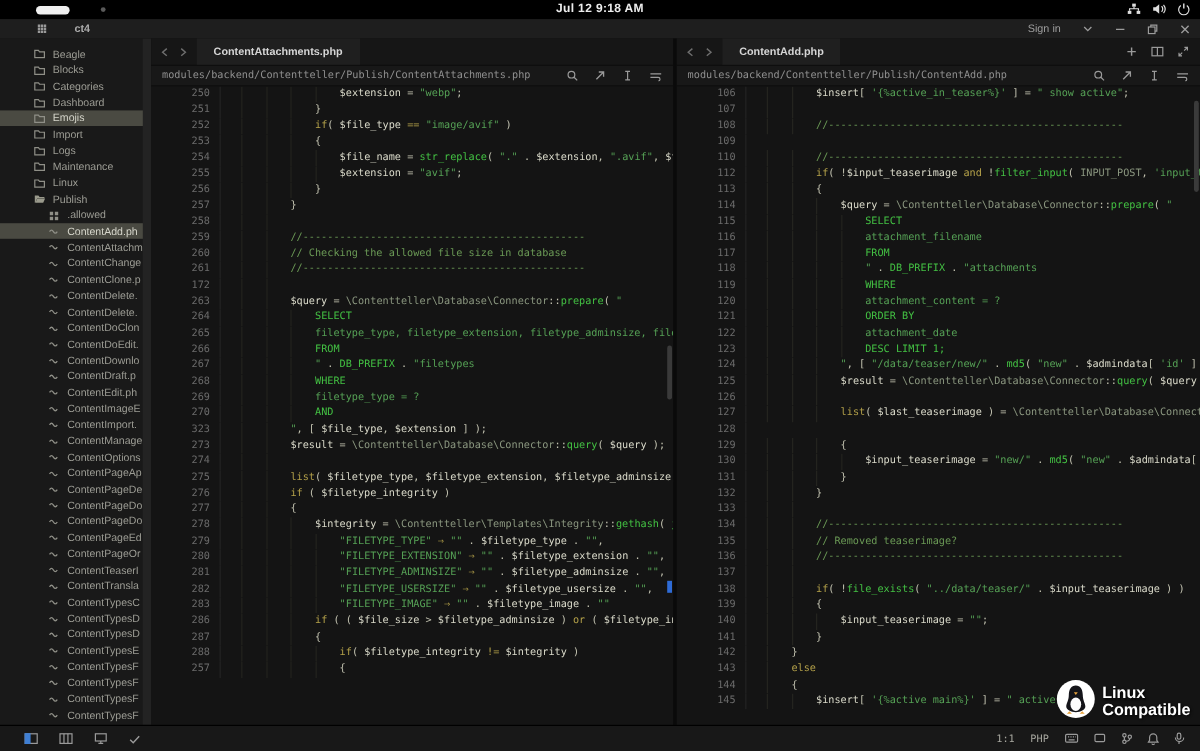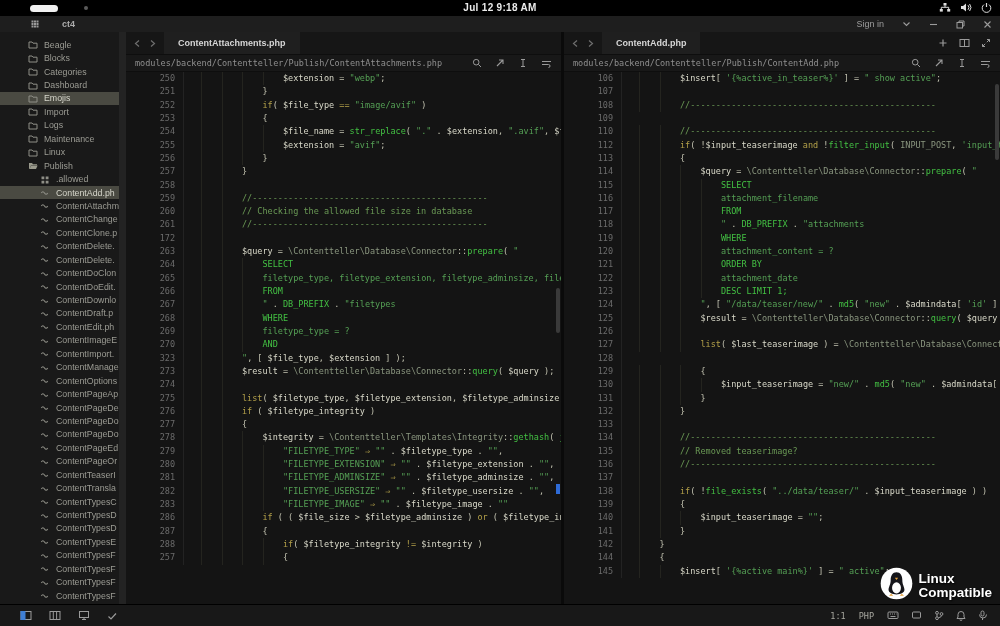--- a/index.html
+++ b/index.html
@@ -659,20 +659,21 @@
           <div class="crow"><span class="ln">133</span><span class="cc" style="padding-left: 58px;"><span class="guide" style="left: 17px;"></span><span class="guide" style="left: 37.5px;"></span></span></div>
           <div class="crow"><span class="ln">134</span><span class="cc" style="padding-left: 58px;"><span class="guide" style="left: 17px;"></span><span class="guide" style="left: 37.5px;"></span><span class="t-c">//------------------------------------------------</span></span></div>
           <div class="crow"><span class="ln">135</span><span class="cc" style="padding-left: 58px;"><span class="guide" style="left: 17px;"></span><span class="guide" style="left: 37.5px;"></span><span class="t-c">// Removed teaserimage?</span></span></div>
           <div class="crow"><span class="ln">136</span><span class="cc" style="padding-left: 58px;"><span class="guide" style="left: 17px;"></span><span class="guide" style="left: 37.5px;"></span><span class="t-c">//------------------------------------------------</span></span></div>
           <div class="crow"><span class="ln">137</span><span class="cc" style="padding-left: 58px;"><span class="guide" style="left: 17px;"></span><span class="guide" style="left: 37.5px;"></span></span></div>
           <div class="crow"><span class="ln">138</span><span class="cc" style="padding-left: 58px;"><span class="guide" style="left: 17px;"></span><span class="guide" style="left: 37.5px;"></span><span class="t-k">if</span><span class="t-w">( !</span><span class="t-g">file_exists</span><span class="t-w">( </span><span class="t-s">"../data/teaser/"</span><span class="t-w"> . </span><span class="t-v">$input_teaserimage</span><span class="t-w"> ) )</span></span></div>
           <div class="crow"><span class="ln">139</span><span class="cc" style="padding-left: 58px;"><span class="guide" style="left: 17px;"></span><span class="guide" style="left: 37.5px;"></span><span class="t-w">{</span></span></div>
           <div class="crow"><span class="ln">140</span><span class="cc" style="padding-left: 78.5px;"><span class="guide" style="left: 17px;"></span><span class="guide" style="left: 37.5px;"></span><span class="guide" style="left: 58px;"></span><span class="t-v">$input_teaserimage</span><span class="t-w"> = </span><span class="t-s">""</span><span class="t-w">;</span></span></div>
           <div class="crow"><span class="ln">141</span><span class="cc" style="padding-left: 58px;"><span class="guide" style="left: 17px;"></span><span class="guide" style="left: 37.5px;"></span><span class="t-w">}</span></span></div>
           <div class="crow"><span class="ln">142</span><span class="cc" style="padding-left: 37.5px;"><span class="guide" style="left: 17px;"></span><span class="t-w">}</span></span></div>
+          <div class="crow"><span class="ln">143</span><span class="cc" style="padding-left: 37.5px;"><span class="guide" style="left: 17px;"></span><span class="t-k">else</span></span></div>
           <div class="crow"><span class="ln">144</span><span class="cc" style="padding-left: 37.5px;"><span class="guide" style="left: 17px;"></span><span class="t-w">{</span></span></div>
           <div class="crow"><span class="ln">145</span><span class="cc" style="padding-left: 58px;"><span class="guide" style="left: 17px;"></span><span class="guide" style="left: 37.5px;"></span><span class="t-v">$insert</span><span class="t-w">[ </span><span class="t-s">'{%active main%}'</span><span class="t-w"> ] = </span><span class="t-s">" active"</span><span class="t-w">;</span></span></div>
         </div>
     </div>
   </div>
 
   <div class="thumb" style="left:556px;top:288px;height:45px;"></div>
   <div class="thumb" style="left:995px;top:84px;height:76px;"></div>
   <div class="cursor-mark" style="left:556px;top:484px;"></div>
 

